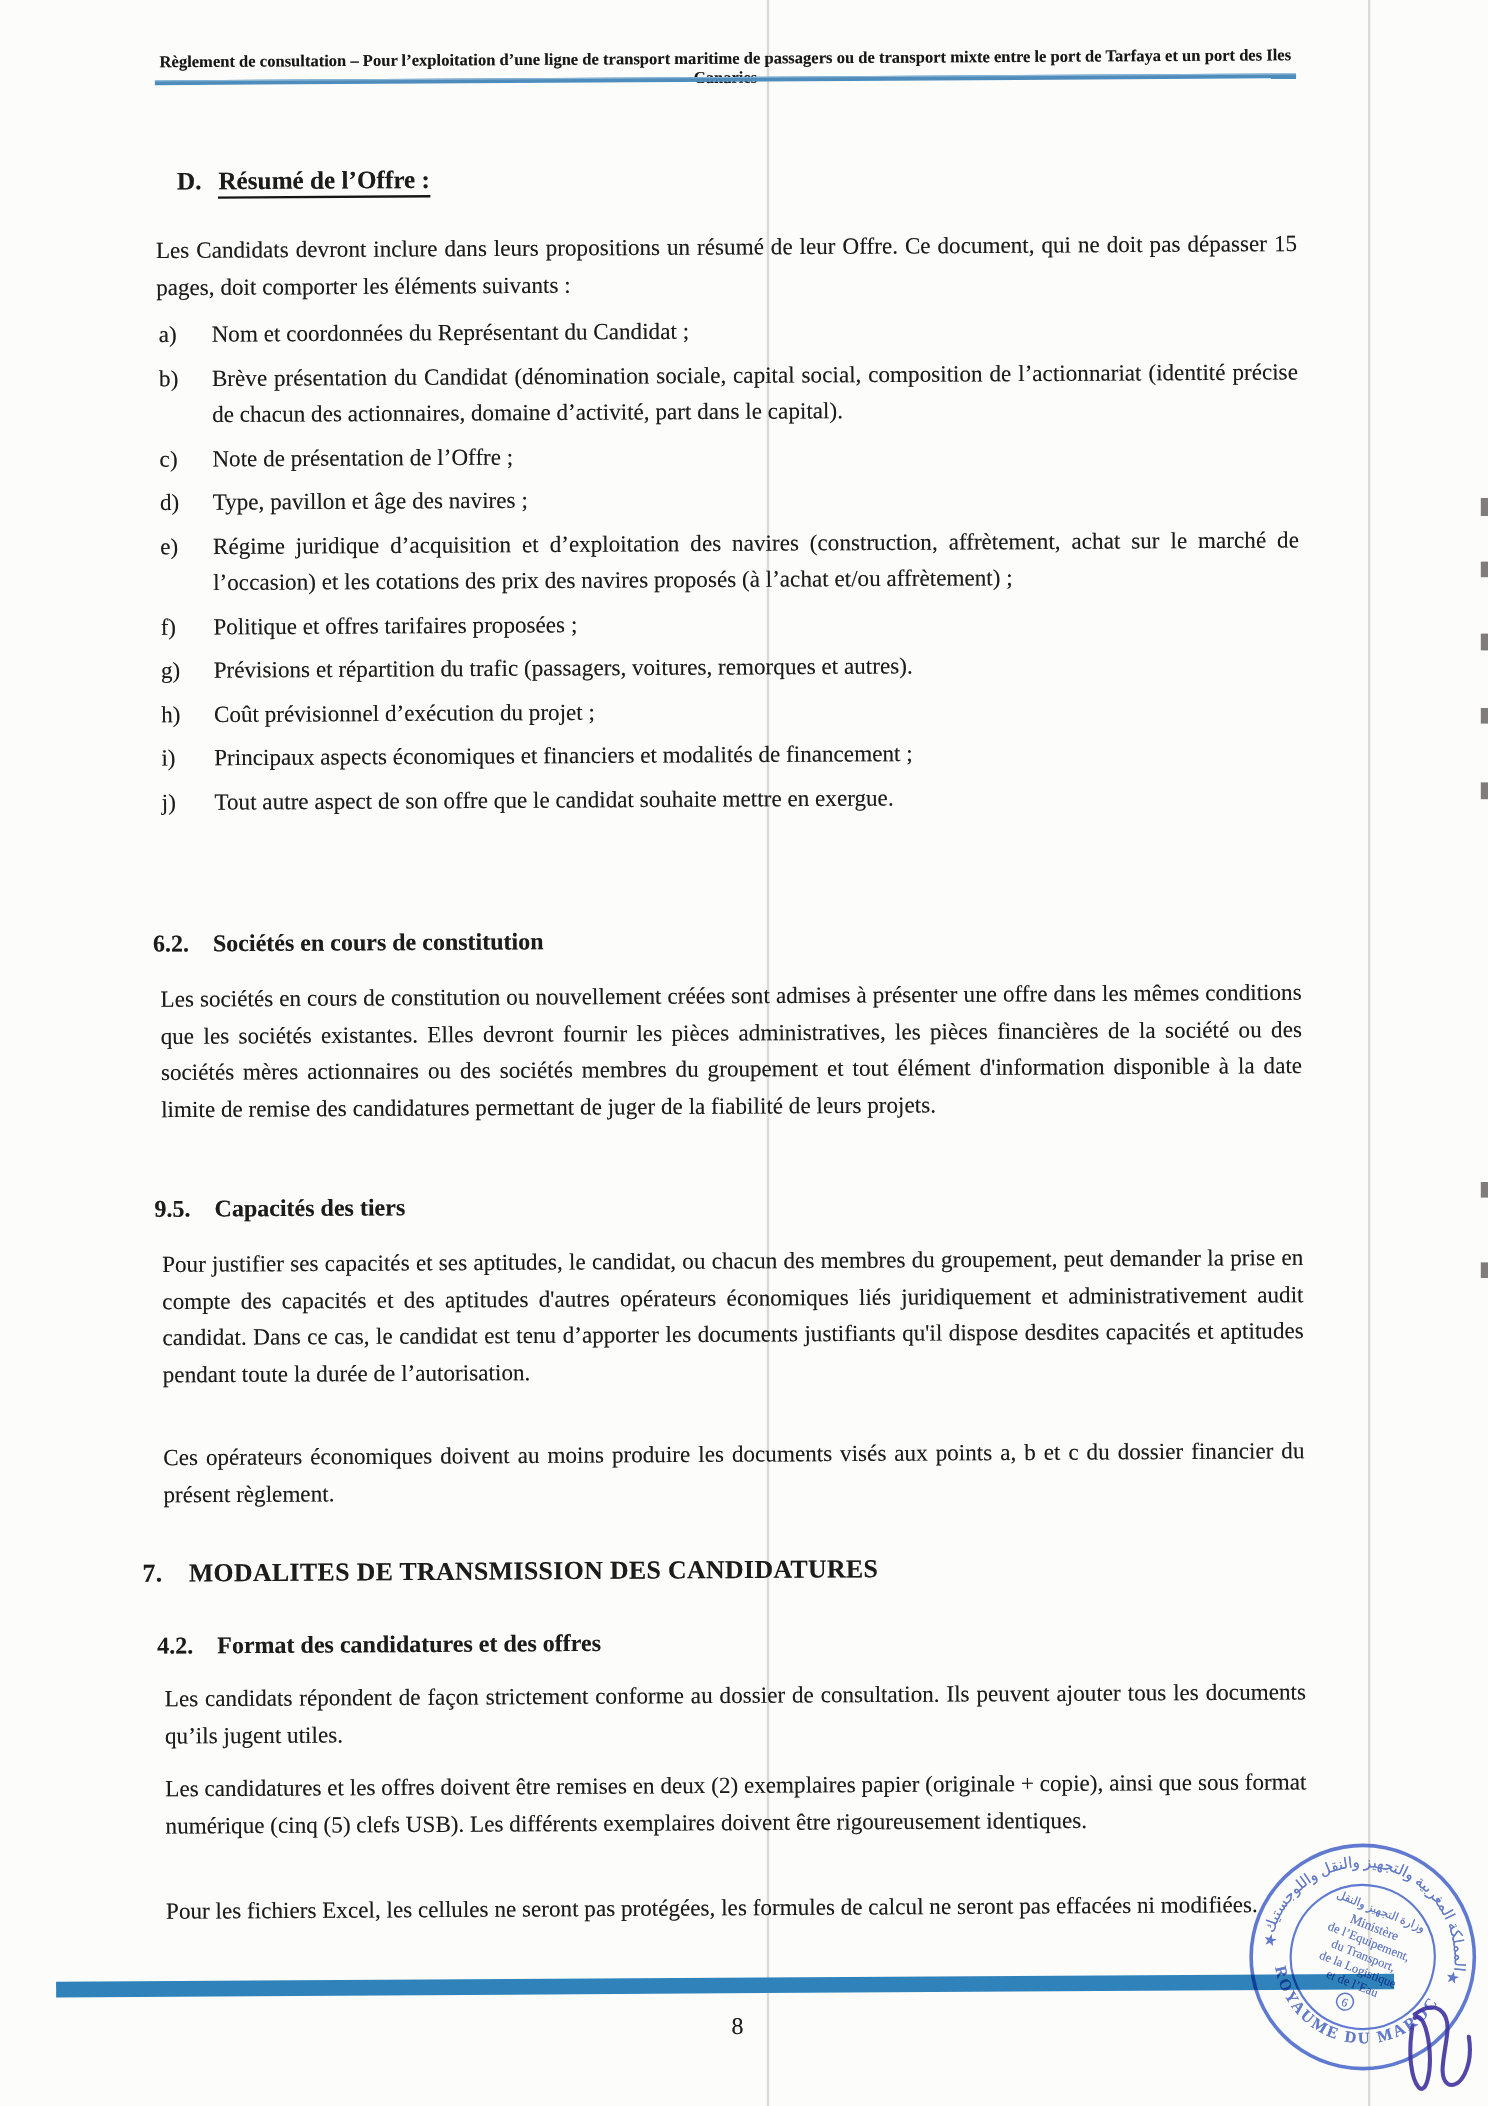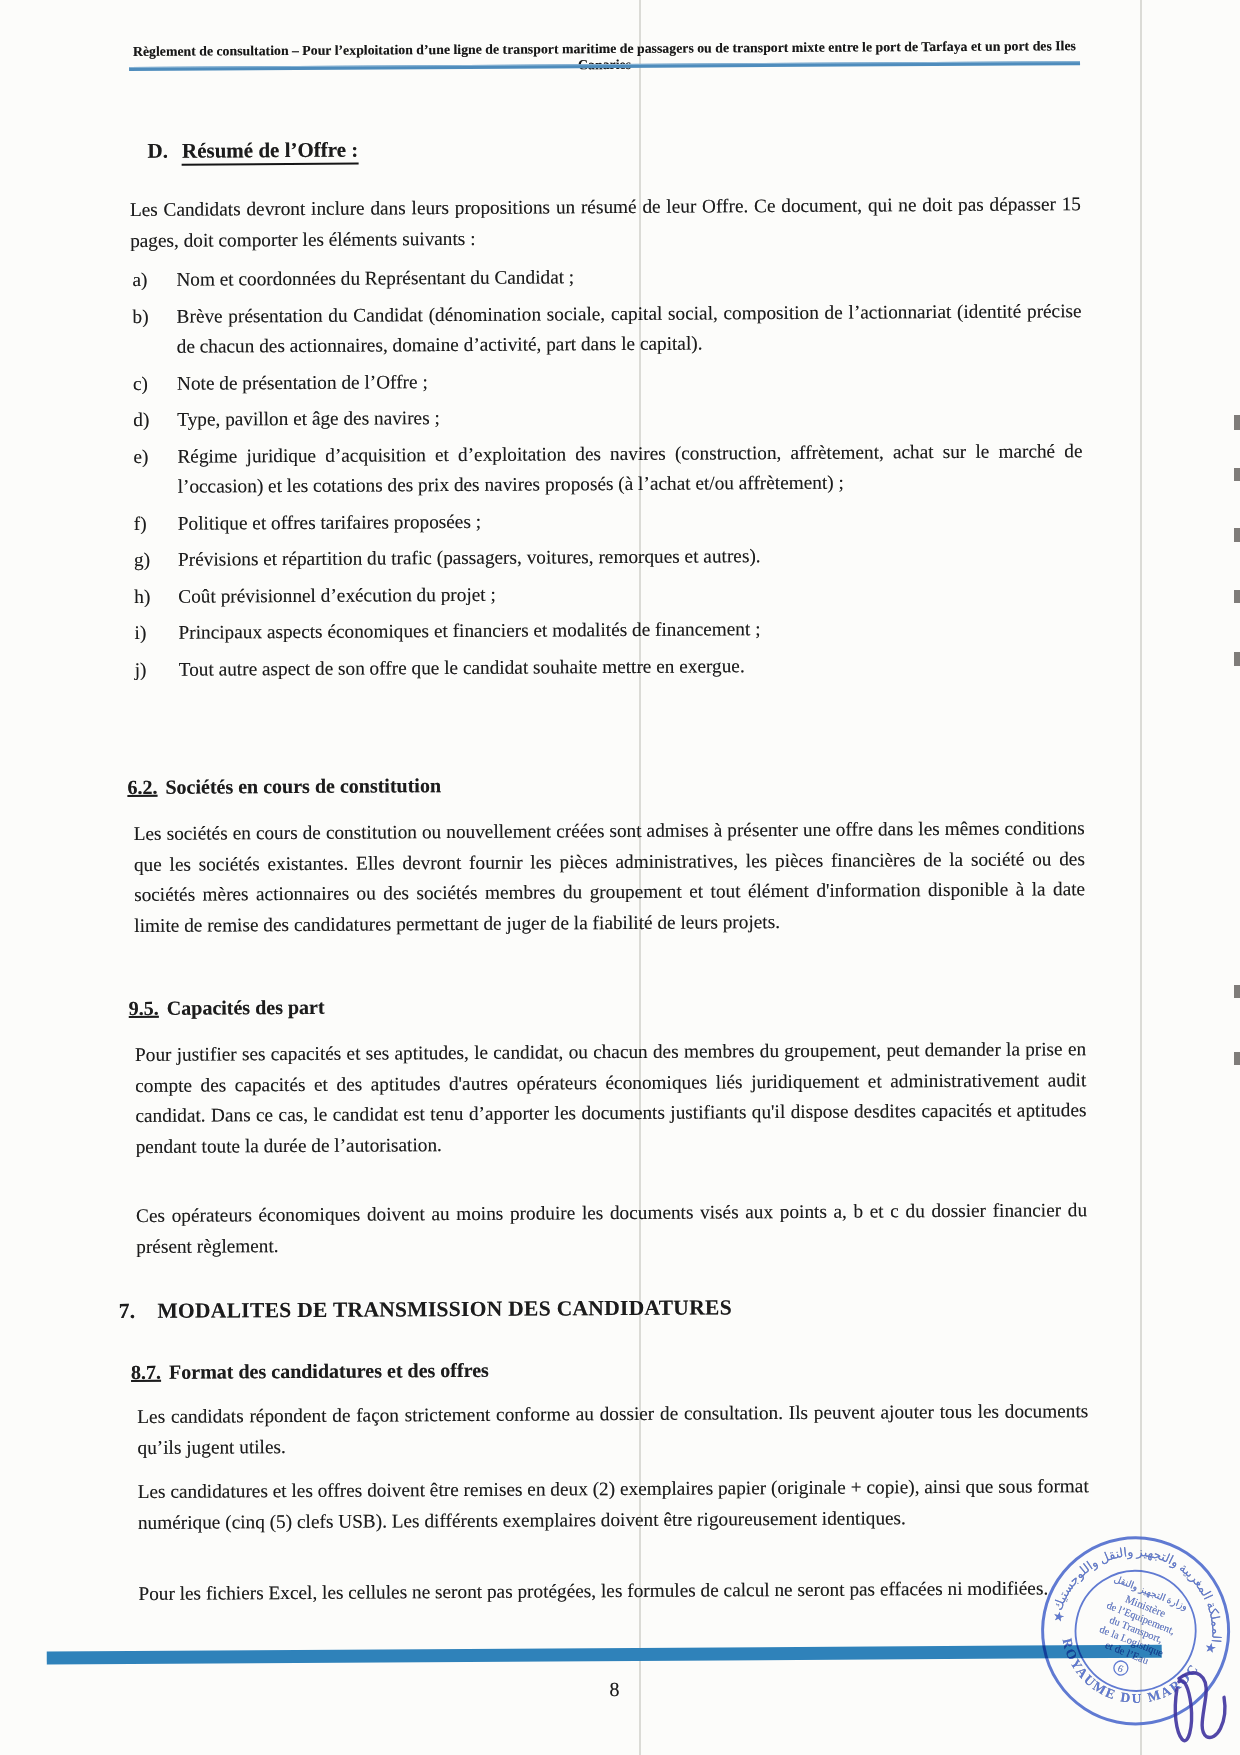--- a/index.html
+++ b/index.html
@@ -15,21 +15,21 @@
   .hdr-rule{position:absolute;left:134px;top:64px;width:951px;height:3px;
             background:#4e8cbc;border-top:1px solid #8ab4d4;}
   .h-d{position:absolute;left:152px;top:136px;font-size:21px;font-weight:bold;}
   .h-d .dt{border-bottom:2.5px solid #161616;padding-bottom:1px;margin-left:14px;}
   .para{position:absolute;left:134px;width:951px;font-size:19.3px;line-height:30.5px;text-align:justify;}
   .list{position:absolute;left:136px;top:262px;width:949px;}
   .li{display:grid;grid-template-columns:44px 1fr;margin-bottom:6px;}
   .li .lb,.li .lt{font-size:19.3px;line-height:30.5px;}
   .li .lt{text-align:justify;}
   .h2{position:absolute;font-size:20px;font-weight:bold;}
-  .h2 .num{margin-right:8px;text-decoration:underline;}
+  .h2 .num{margin-right:20px;}
   .h1b{position:absolute;font-size:21.5px;font-weight:bold;letter-spacing:.3px;}
   .h1b .num{margin-right:22px;}
   .bar{position:absolute;left:42px;top:1648px;width:1115px;height:13px;background:#2f82ba;}
   .pagenum{position:absolute;left:134px;top:1678px;width:951px;text-align:center;font-size:20px;}
   .stamp{position:absolute;left:1022px;top:1530px;mix-blend-mode:multiply;}
   .stamp text{font-family:"Liberation Serif","DejaVu Serif",serif;}
 </style>
 </head>
 <body>
 
@@ -99,31 +99,31 @@
           <span class="lt">Tout autre aspect de son offre que le candidat souhaite mettre en exergue.</span>
         </div>
     </div>
 
     <div class="h2" style="left:128px;top:773px">
       <span class="num">6.2.</span><span>Sociétés en cours de constitution</span>
     </div>
     <div class="para" style="top:816px">Les sociétés en cours de constitution ou nouvellement créées sont admises à présenter une offre dans les mêmes conditions que les sociétés existantes. Elles devront fournir les pièces administratives, les pièces financières de la société ou des sociétés mères actionnaires ou des sociétés membres du groupement et tout élément d'information disponible à la date limite de remise des candidatures permettant de juger de la fiabilité de leurs projets.</div>
 
     <div class="h2" style="left:128px;top:994px">
-      <span class="num">9.5.</span><span>Capacités des part</span>
+      <span class="num">9.5.</span><span>Capacités des tiers</span>
     </div>
     <div class="para" style="top:1037px">Pour justifier ses capacités et ses aptitudes, le candidat, ou chacun des membres du groupement, peut demander la prise en compte des capacités et des aptitudes d'autres opérateurs économiques liés juridiquement et administrativement audit candidat. Dans ce cas, le candidat est tenu d’apporter les documents justifiants qu'il dispose desdites capacités et aptitudes pendant toute la durée de l’autorisation.</div>
     <div class="para" style="top:1198px">Ces opérateurs économiques doivent au moins produire les documents visés aux points a, b et c du dossier financier du présent règlement.</div>
 
     <div class="h1b" style="left:116px;top:1296px">
       <span class="num">7.</span><span>MODALITES DE TRANSMISSION DES CANDIDATURES</span>
     </div>
 
     <div class="h2" style="left:128px;top:1358px">
-      <span class="num">8.7.</span><span>Format des candidatures et des offres</span>
+      <span class="num">4.2.</span><span>Format des candidatures et des offres</span>
     </div>
     <div class="para" style="top:1399px">Les candidats répondent de façon strictement conforme au dossier de consultation. Ils peuvent ajouter tous les documents qu’ils jugent utiles.</div>
     <div class="para" style="top:1474px">Les candidatures et les offres doivent être remises en deux (2) exemplaires papier (originale + copie), ainsi que sous format numérique (cinq (5) clefs USB). Les différents exemplaires doivent être rigoureusement identiques.</div>
     <div class="para" style="top:1576px">Pour les fichiers Excel, les cellules ne seront pas protégées, les formules de calcul ne seront pas effacées ni modifiées.</div>
 
     <div class="bar"></div>
     <div class="pagenum">8</div>
 
     <svg class="stamp" width="218" height="225" viewBox="0 0 218 225">
       <defs>

